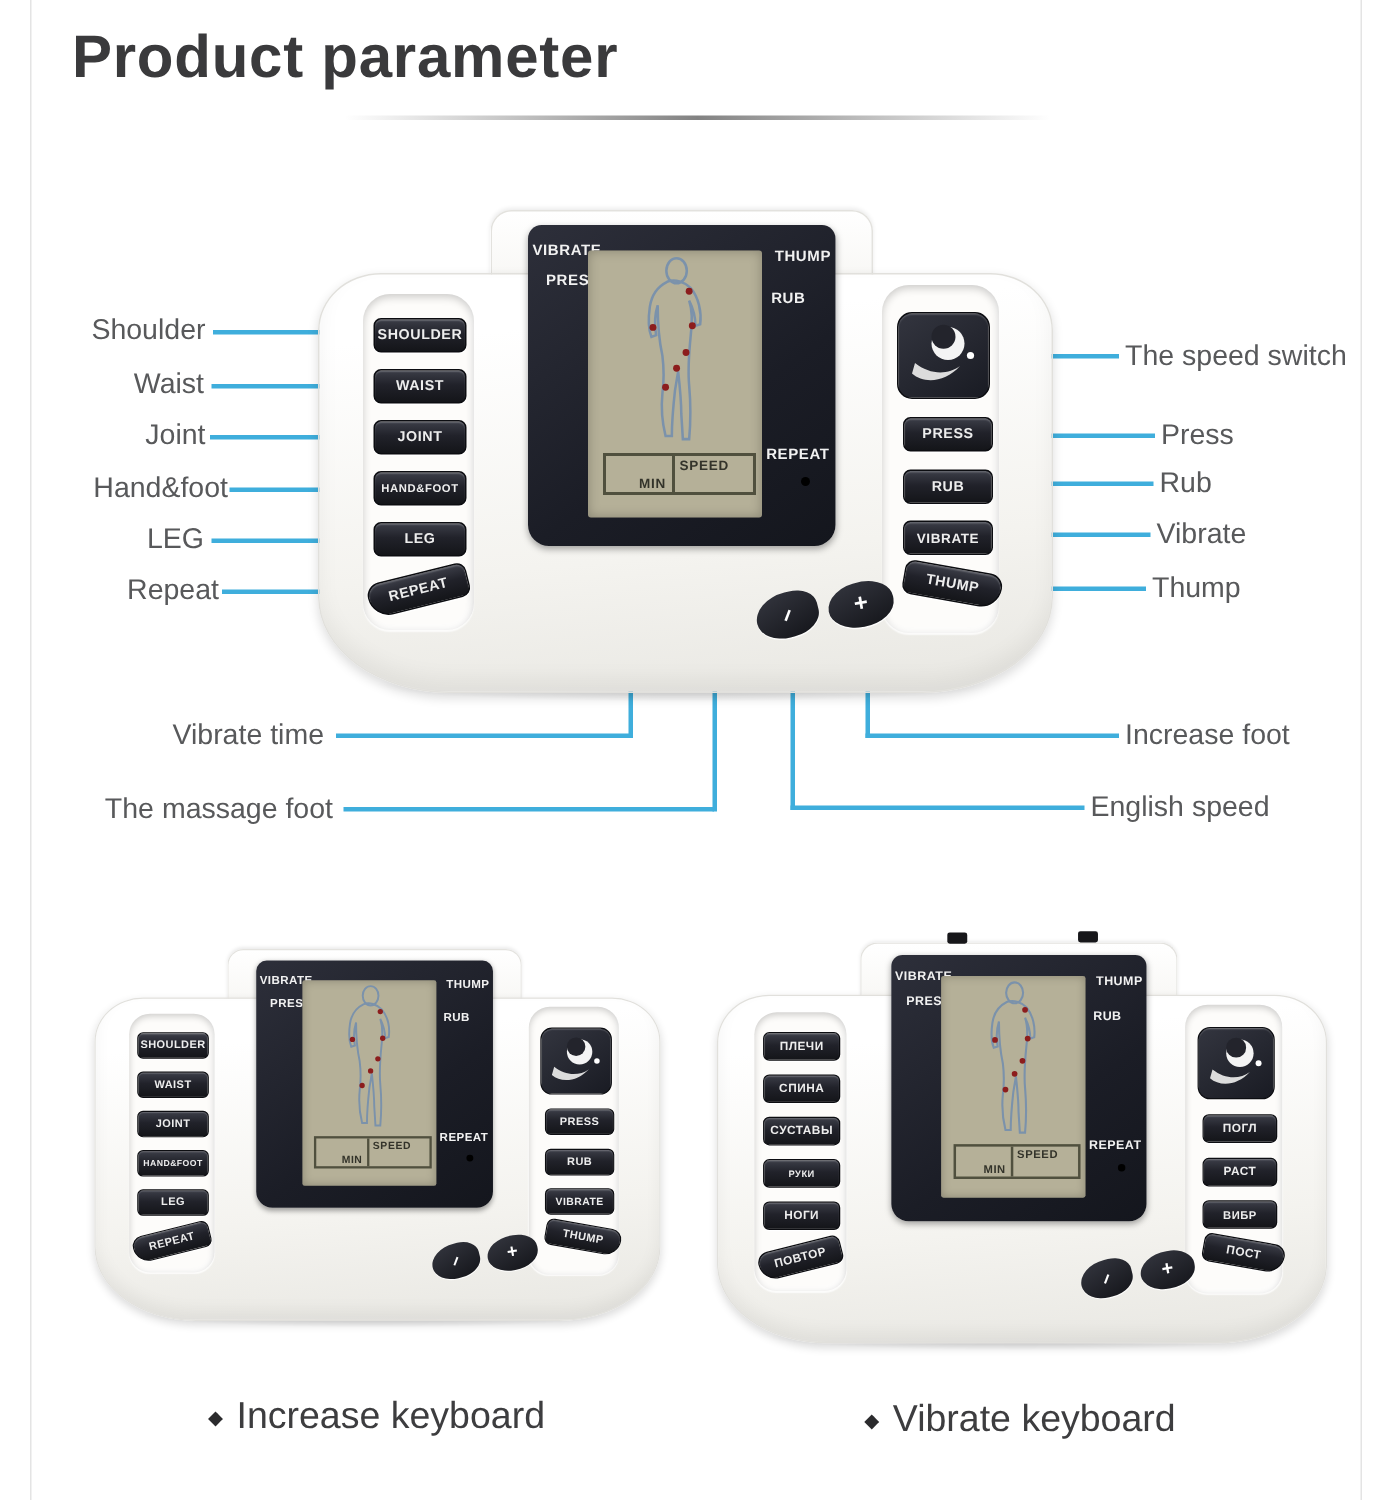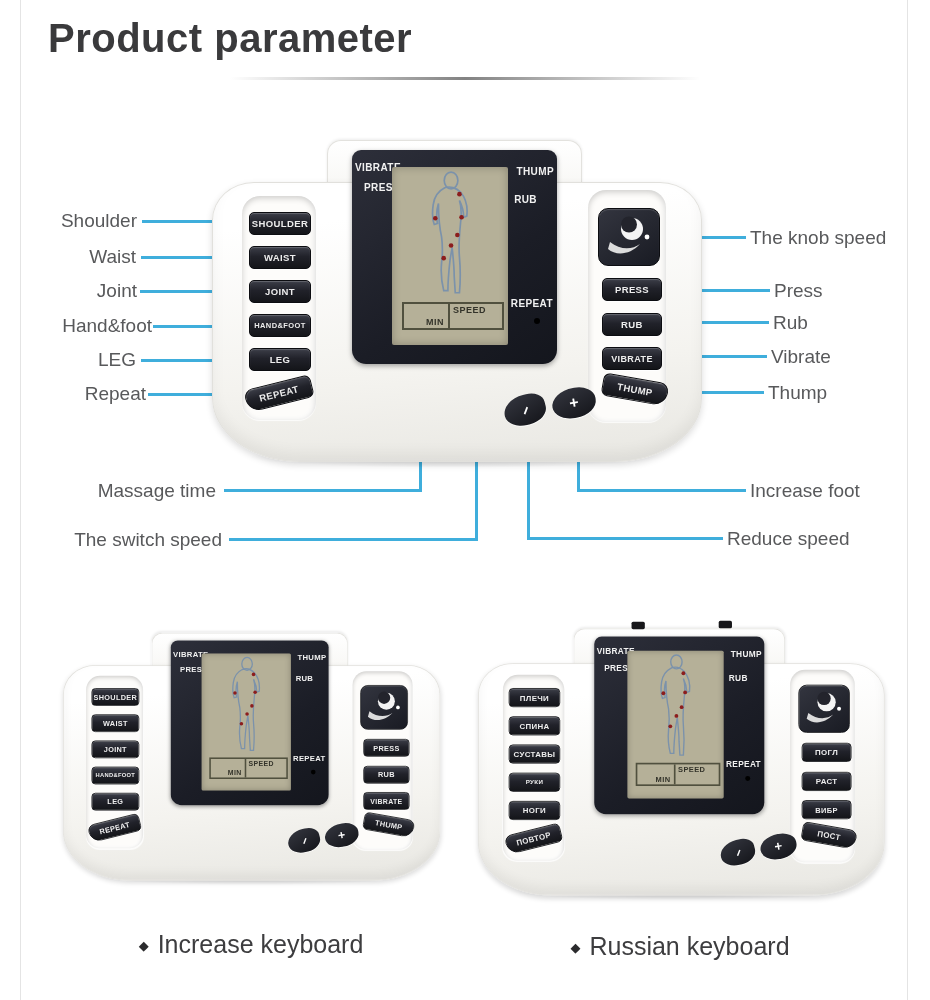--- a/index.html
+++ b/index.html
@@ -145,47 +145,47 @@
 <div class="ann ra" style="left:28px;top:280px;width:109px">Joint</div>
 <div class="cl h" style="left:140px;top:290px;width:105px"></div>
 <div class="ann ra" style="left:28px;top:315px;width:124px">Hand&amp;foot</div>
 <div class="cl h" style="left:153px;top:325px;width:90px"></div>
 <div class="ann ra" style="left:28px;top:349px;width:108px">LEG</div>
 <div class="cl h" style="left:141px;top:359px;width:102px"></div>
 <div class="ann ra" style="left:28px;top:383px;width:118px">Repeat</div>
 <div class="cl h" style="left:148px;top:393px;width:95px"></div>
 
 <div class="cl h" style="left:662px;top:236px;width:84px"></div>
-<div class="ann" style="left:750px;top:227px">The knob speed</div>
+<div class="ann" style="left:750px;top:227px">The speed switch</div>
 <div class="cl h" style="left:664px;top:289px;width:106px"></div>
 <div class="ann" style="left:774px;top:280px">Press</div>
 <div class="cl h" style="left:662px;top:321px;width:107px"></div>
 <div class="ann" style="left:773px;top:312px">Rub</div>
 <div class="cl h" style="left:667px;top:355px;width:100px"></div>
 <div class="ann" style="left:771px;top:346px">Vibrate</div>
 <div class="cl h" style="left:667px;top:391px;width:97px"></div>
 <div class="ann" style="left:768px;top:382px">Thump</div>
 
 <div class="cl-dot" style="left:415px;top:310px"></div>
 <div class="cl v" style="left:419px;top:314px;height:178px"></div>
 <div class="cl h" style="left:224px;top:489px;width:197px"></div>
-<div class="ann ra" style="left:60px;top:480px;width:156px">Massage time</div>
+<div class="ann ra" style="left:60px;top:480px;width:156px">Vibrate time</div>
 
 <div class="cl-dot" style="left:471px;top:316px"></div>
 <div class="cl v" style="left:475px;top:320px;height:221px"></div>
 <div class="cl h" style="left:229px;top:538px;width:247px"></div>
-<div class="ann ra" style="left:30px;top:529px;width:192px">The switch speed</div>
+<div class="ann ra" style="left:30px;top:529px;width:192px">The massage foot</div>
 
 <div class="cl v" style="left:577px;top:431px;height:61px"></div>
 <div class="cl h" style="left:577px;top:489px;width:169px"></div>
 <div class="ann" style="left:750px;top:480px">Increase foot</div>
 
 <div class="cl v" style="left:527px;top:440px;height:100px"></div>
 <div class="cl h" style="left:527px;top:537px;width:196px"></div>
-<div class="ann" style="left:727px;top:528px">Reduce speed</div>
+<div class="ann" style="left:727px;top:528px">English speed</div>
 
 <div class="device" style="left:212px;top:130px">
   <div class="dev-top"></div>
   <div class="dev-shadow"></div>
   <div class="dev-body"></div>
   <div class="groove gl"></div>
   <div class="groove gr"></div>
   <div class="bezel">
     <span class="sl sl-vibrate">VIBRATE</span>
     <span class="sl sl-press">PRESS</span>
@@ -363,14 +363,14 @@
   <button class="db rb rb3">ПОСТ</button>
   <button class="pm minus"><span>−</span></button>
   <button class="pm plus">+</button>
 </div>
 </div>
 
 <div class="caption" style="left:61px;top:930px;width:380px">
   <span class="diamond">◆</span><span>Increase keyboard</span>
 </div>
 <div class="caption" style="left:490px;top:932px;width:380px">
-  <span class="diamond">◆</span><span>Russian keyboard</span>
+  <span class="diamond">◆</span><span>Vibrate keyboard</span>
 </div>
 
 </body></html>

